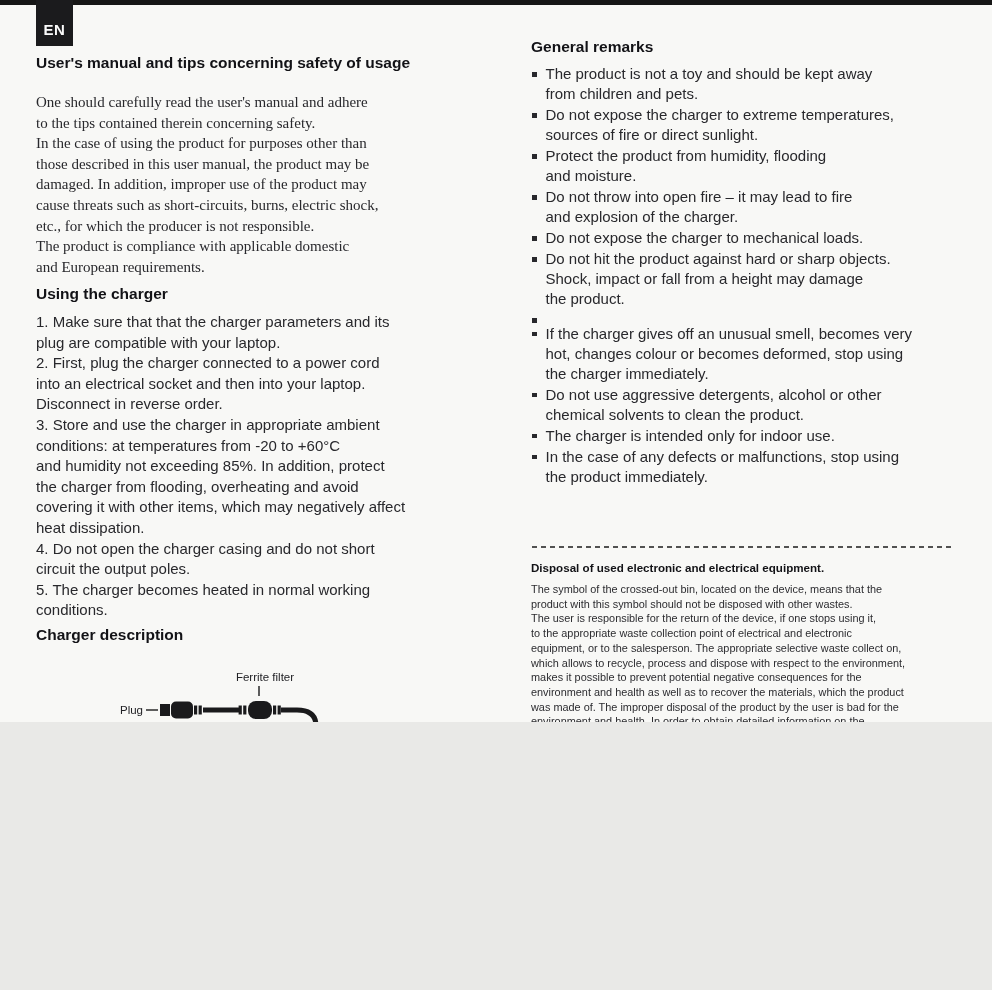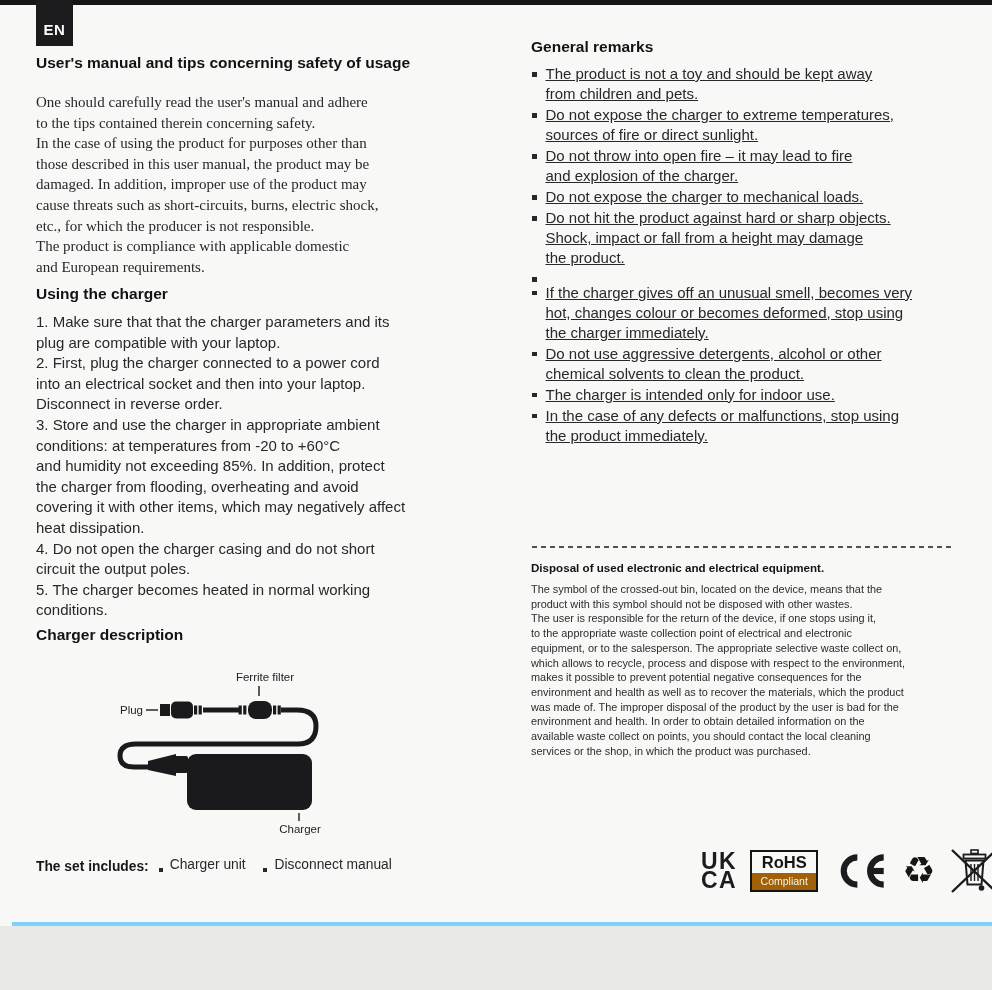--- a/index.html
+++ b/index.html
@@ -1,17 +1,17 @@
 <!DOCTYPE html>
 <html><head>
 <meta charset="utf-8">
 <style>
   html,body { margin:0; padding:0; background:#e9e9e7; }
   .page {
-    position:relative; width:992px; height:926px; margin:0 auto;
+    position:relative; width:992px; height:722px; margin:0 auto;
     background:#f8f8f6; overflow:hidden;
     font-family:"Liberation Sans", sans-serif; color:#28282c;
   }
   .topbar { position:absolute; left:0; top:0; width:100%; height:5px; background:#161616; }
   .en-badge {
     position:absolute; left:36px; top:0; width:37px; height:46px; background:#1b1b1d;
     color:#fbfbfb; font-weight:700; font-size:15px;
     display:flex; align-items:flex-end; justify-content:center;
     padding-bottom:8px; box-sizing:border-box; letter-spacing:0.5px;
   }
@@ -30,21 +30,21 @@
   .diagram svg { display:block; }
 
   .set-includes { position:absolute; left:36px; top:857px; font-size:13.8px; display:flex; align-items:center; }
   .set-includes .lbl { font-weight:700; color:#17171a; margin-right:10px; }
   .inc-item { display:inline-flex; align-items:flex-end; margin-right:14px; }
   .inc-item .sq { width:4px; height:4px; background:#28282c; margin-right:7px; flex:none; }
 
   .remarks { position:absolute; left:531px; top:64px; width:450px; font-size:15px; line-height:20px; }
   .bullet-row { display:flex; margin-bottom:1px; }
   .bullet-row .sq { flex:none; width:4.5px; height:4.5px; background:#28282c; margin:8px 9px 0 1px; }
-  .bullet-row .btxt { white-space:pre-line;text-decoration:underline; }
+  .bullet-row .btxt { white-space:pre-line; }
 
   .dashes { position:absolute; left:532px; top:546px; width:420px; height:2px;
     background:repeating-linear-gradient(90deg,#515151 0 5px,transparent 5px 9px); }
 
   .disposal-h { position:absolute; left:531px; top:561px; margin:0; font-size:11.6px; font-weight:700; color:#121216; }
   .disposal-p { position:absolute; left:531px; top:582px; margin:0; font-size:10.9px; line-height:14.7px; white-space:pre-line; color:#2c2c30; }
 
   .marks { position:absolute; left:701px; top:845px; height:52px; display:flex; align-items:center; gap:13px; }
   .ukca { font-weight:700; font-size:23px; line-height:19.5px; color:#1c1c1e; letter-spacing:1.5px; text-align:center; }
   .rohs { width:64px; border:2.5px solid #141414; text-align:center; background:#f8f8f6; }
@@ -158,20 +158,25 @@
         <span class="btxt">The product is not a toy and should be kept away
 from children and pets.</span>
       </div>
 
       <div class="bullet-row">
         <span class="sq"></span>
         <span class="btxt">Do not expose the charger to extreme temperatures,
 sources of fire or direct sunlight.</span>
       </div>
 
+      <div class="bullet-row">
+        <span class="sq"></span>
+        <span class="btxt">Protect the product from humidity, flooding
+and moisture.</span>
+      </div>
 
       <div class="bullet-row">
         <span class="sq"></span>
         <span class="btxt">Do not throw into open fire – it may lead to fire
 and explosion of the charger.</span>
       </div>
 
       <div class="bullet-row">
         <span class="sq"></span>
         <span class="btxt">Do not expose the charger to mechanical loads.</span>

